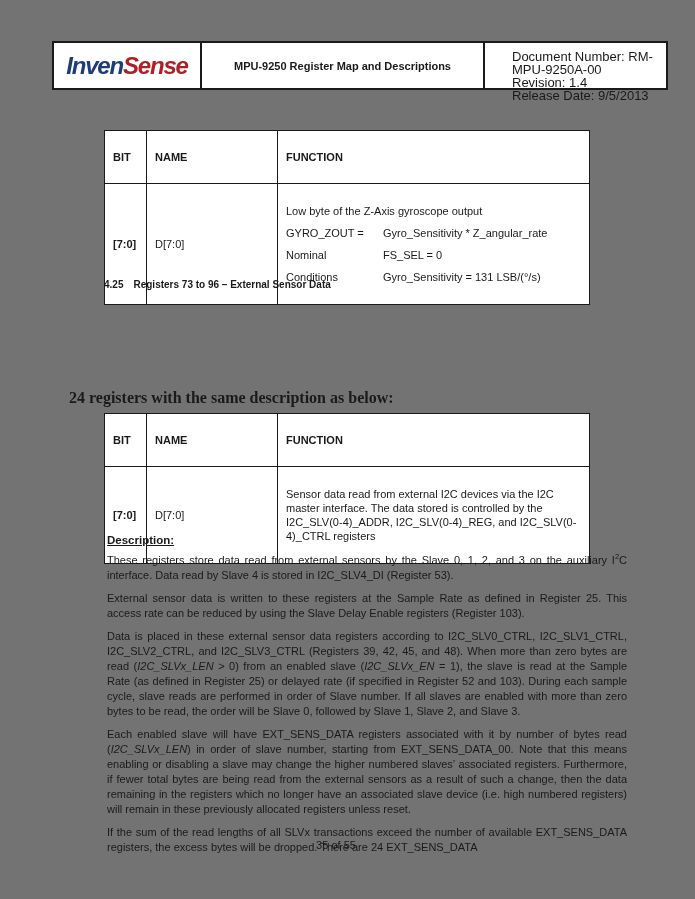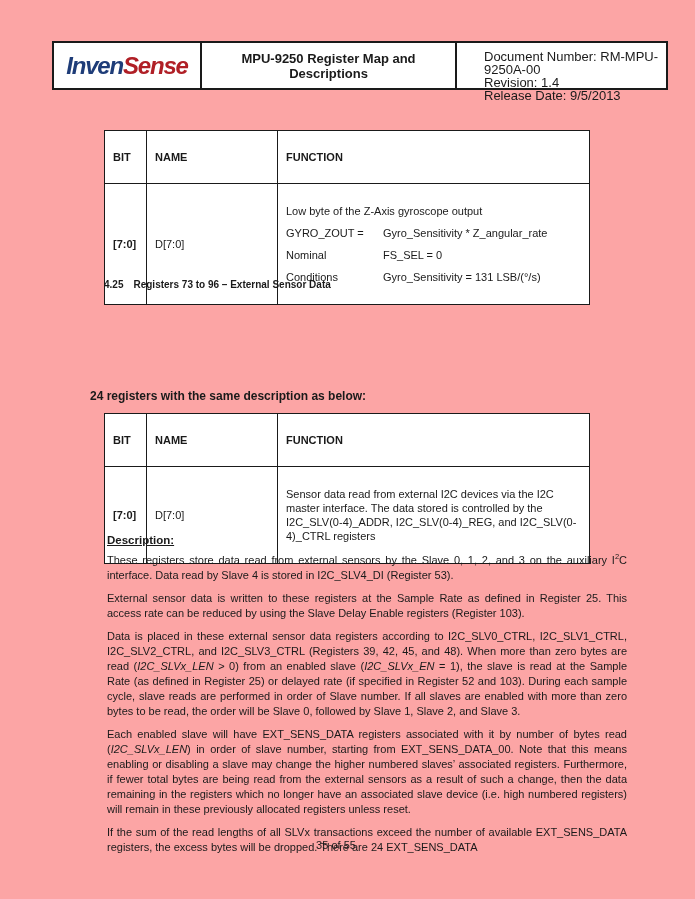--- a/index.html
+++ b/index.html
@@ -1,34 +1,34 @@
 <!DOCTYPE html>
 <html><head>
 <meta charset="utf-8">
 <style>
   * { margin:0; padding:0; box-sizing:border-box; }
   html,body { background:#ffffff; }
   .page {
-    position:relative; width:695px; height:899px; background:#fca5a5;
+    position:relative; width:695px; height:899px; background:#737373;
     font-family:"Liberation Sans", sans-serif; color:#1a1a1a; overflow:hidden;
   }
 
   
   .doc-header {
     position:absolute; left:52px; top:41px; width:616px; height:49px;
     display:flex; border:2px solid #1a1a1a; background:#fff;
   }
   .hcell { height:100%; }
   .hcell + .hcell { border-left:2px solid #1a1a1a; }
   .logo-cell { width:146px; display:flex; align-items:center; justify-content:center; }
   .logo-text { font-size:24px; font-weight:bold; font-style:italic; letter-spacing:-1.2px; white-space:nowrap; }
   .logo-inven { color:#1e3c78; }
   .logo-sense { color:#b01f26; }
-  .title-cell { width:255px; display:flex; align-items:center; justify-content:center;
-    font-weight:bold; font-size:13px; text-align:center; padding:0 10px; }
+  .title-cell { width:283px; display:flex; align-items:center; justify-content:center;
+    font-weight:bold; font-size:11px; text-align:center; padding:0 10px; }
   .info-cell { flex:1; font-size:13px; line-height:13px; padding:7px 4px 0 27px; }
 
   
   .reg-table {
     position:absolute; left:104px; width:486px; border-collapse:collapse;
     font-size:11px; background:#fff;
   }
   .reg-table.t1 { top:130px; }
   .reg-table.t2 { top:413px; }
   .reg-table th, .reg-table td { border:1.5px solid #1a1a1a; padding:20px 8px; text-align:left; }
@@ -41,21 +41,21 @@
   .func-cell { vertical-align:top; padding:5px 8px 8px 8px; line-height:14px; }
   .func-line { display:flex; margin-top:8px; }
   .func-label { flex:0 0 97px; }
   .func-label.bold { font-weight:normal; }
 
   
   .section-heading { position:absolute; left:104px; top:279px; font-size:10px; font-weight:bold; }
   .section-number { margin-right:10px; }
   .reg-info { position:absolute; left:74px; top:309px; font-size:11.5px; font-weight:bold; }
   .reg-info div { line-height:23px; }
-  .registers-note { position:absolute; left:90px; top:389px; font-size:12px; font-weight:bold; }
+  .registers-note { position:absolute; left:69px; top:389px; font-size:16px; font-weight:bold;font-family:Liberation Serif, serif; }
 
   
   .description { position:absolute; left:107px; top:495px; width:520px; }
   .desc-heading { font-size:11.5px; font-weight:bold; text-decoration:underline; margin-bottom:7px;margin-top:39px; }
   .description p.para { font-size:11px; line-height:15px; text-align:justify; margin-bottom:8px; }
   .description p.para i { font-style:italic; }
   .description sup { font-size:7.5px; vertical-align:super; line-height:0; }
 
   
   .page-footer { position:absolute; left:0; top:839px; width:672px; text-align:center; font-size:11px; }

